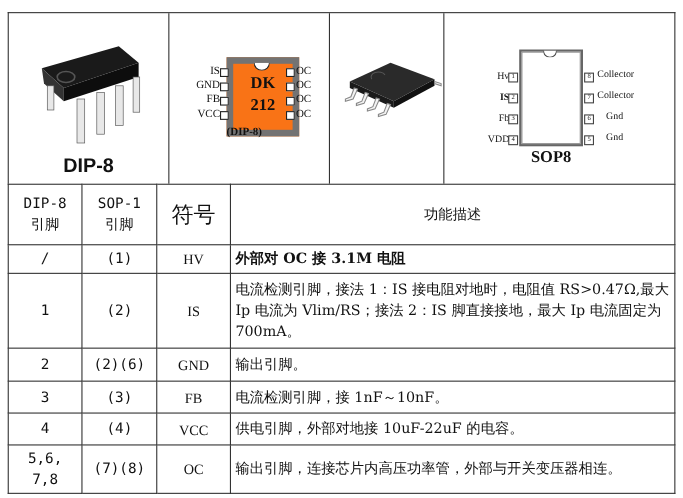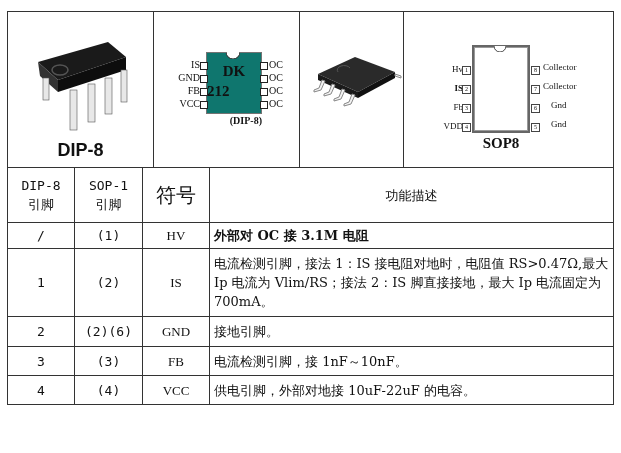--- a/index.html
+++ b/index.html
@@ -32,44 +32,44 @@
       <rect x="35" y="66" width="6" height="22" fill="#e8e8e8" stroke="#555" stroke-width="0.6"></rect>
       <rect x="62" y="78" width="7" height="40" fill="#e8e8e8" stroke="#555" stroke-width="0.6"></rect>
       <rect x="80" y="72" width="7" height="38" fill="#e8e8e8" stroke="#555" stroke-width="0.6"></rect>
       <rect x="97" y="66" width="7" height="36" fill="#e8e8e8" stroke="#555" stroke-width="0.6"></rect>
       <rect x="113" y="58" width="6" height="32" fill="#e8e8e8" stroke="#555" stroke-width="0.6"></rect>
     </svg>
     <div style="position:absolute;left:0;right:0;top:128px;text-align:center;font-family:'Liberation Sans',sans-serif;font-weight:bold;font-size:18px;">DIP-8</div>
   </div>
 
   <div class="cell c2">
-    <div style="position:absolute;left:52px;top:40px;width:54px;height:60px;border:1px solid #737373;background:#0f766e;">
+    <div style="position:absolute;left:52px;top:40px;width:54px;height:60px;border:6px solid #737373;background:#f97316;">
       <svg width="14" height="7" style="position:absolute;left:19px;top:-1px;">
           <path d="M0,0 A7,7 0 0 0 14,0" fill="#fff" stroke="#222"></path>
         </svg>
       <div style="position:absolute;top:10px;width:100%;text-align:center;font-weight:bold;font-size:15px;font-family:'Liberation Serif',serif;">DK</div>
-      <div style="position:absolute;top:30px;width:100%;font-weight:bold;font-size:15px;font-family:'Liberation Serif',serif;">212</div>
+      <div style="position:absolute;top:30px;width:100%;text-align:center;font-weight:bold;font-size:15px;font-family:'Liberation Serif',serif;">212</div>
     </div>
     <span class="pin-lbl" style="right:99px;top:47px;">IS</span>
     <span class="pin-lbl" style="right:99px;top:60px;">GND</span>
     <span class="pin-lbl" style="right:99px;top:73px;">FB</span>
     <span class="pin-lbl" style="right:99px;top:86px;">VCC</span>
     <div class="pinbox" style="left:46px;top:50px;"></div>
     <div class="pinbox" style="left:46px;top:63px;"></div>
     <div class="pinbox" style="left:46px;top:76px;"></div>
     <div class="pinbox" style="left:46px;top:89px;"></div>
     <div class="pinbox" style="left:106px;top:50px;"></div>
     <div class="pinbox" style="left:106px;top:63px;"></div>
     <div class="pinbox" style="left:106px;top:76px;"></div>
     <div class="pinbox" style="left:106px;top:89px;"></div>
     <span class="pin-lbl" style="left:115px;top:47px;">OC</span>
     <span class="pin-lbl" style="left:115px;top:60px;">OC</span>
     <span class="pin-lbl" style="left:115px;top:73px;">OC</span>
     <span class="pin-lbl" style="left:115px;top:86px;">OC</span>
-    <div style="position:absolute;left:52px;width:56px;top:103px;text-align:right;font-weight:bold;font-size:10px;font-family:'Liberation Serif',serif;">(DIP-8)</div>
+    <div style="position:absolute;left:52px;width:56px;top:103px;text-align:left;font-weight:bold;font-size:10px;font-family:'Liberation Serif',serif;">(DIP-8)</div>
   </div>
 
   <div class="cell c3">
     <svg width="104" height="156" viewBox="0 0 104 156">
       <polygon points="18,62 55,45 95,60 58,80" fill="#2a2a2a"></polygon>
       <polygon points="18,62 58,80 58,86 18,68" fill="#1a1a1a"></polygon>
       <polygon points="58,80 95,60 95,66 58,86" fill="#111"></polygon>
       <path d="M38,60 A6,4 0 0 1 50,56" fill="none" stroke="#555"></path>
       <g stroke="#888" stroke-width="1" fill="#f2f2f2">
         <path d="M22,68 l-3,8 l-5,2 l0,2 l7,-2 l4,-9 z"></path>
@@ -138,28 +138,35 @@
   <tr style="height:68px;">
     <td class="ctr mono">1</td>
     <td class="ctr mono">(2)</td>
     <td class="ctr sym">IS</td>
     <td>电流检测引脚，接法 1：IS 接电阻对地时，电阻值 RS&gt;0.47Ω,最大 Ip 电流为 Vlim/RS；接法 2：IS 脚直接接地，最大 Ip 电流固定为 700mA。</td>
   </tr>
   <tr style="height:30px;">
     <td class="ctr mono">2</td>
     <td class="ctr mono">(2)(6)</td>
     <td class="ctr sym">GND</td>
-    <td>接地引脚。</td>
+    <td>输出引脚。</td>
   </tr>
   <tr style="height:29px;">
     <td class="ctr mono">3</td>
     <td class="ctr mono">(3)</td>
     <td class="ctr sym">FB</td>
     <td>电流检测引脚，接 1nF～10nF。</td>
   </tr>
   <tr style="height:29px;">
     <td class="ctr mono">4</td>
     <td class="ctr mono">(4)</td>
     <td class="ctr sym">VCC</td>
     <td>供电引脚，外部对地接 10uF-22uF 的电容。</td>
   </tr>
+  <tr style="height:44px;">
+    <td class="ctr mono" style="white-space:pre-line;">5,6,
+7,8</td>
+    <td class="ctr mono">(7)(8)</td>
+    <td class="ctr sym">OC</td>
+    <td>输出引脚，连接芯片内高压功率管，外部与开关变压器相连。</td>
+  </tr>
 </tbody>
   </table>
 
 </body></html>

